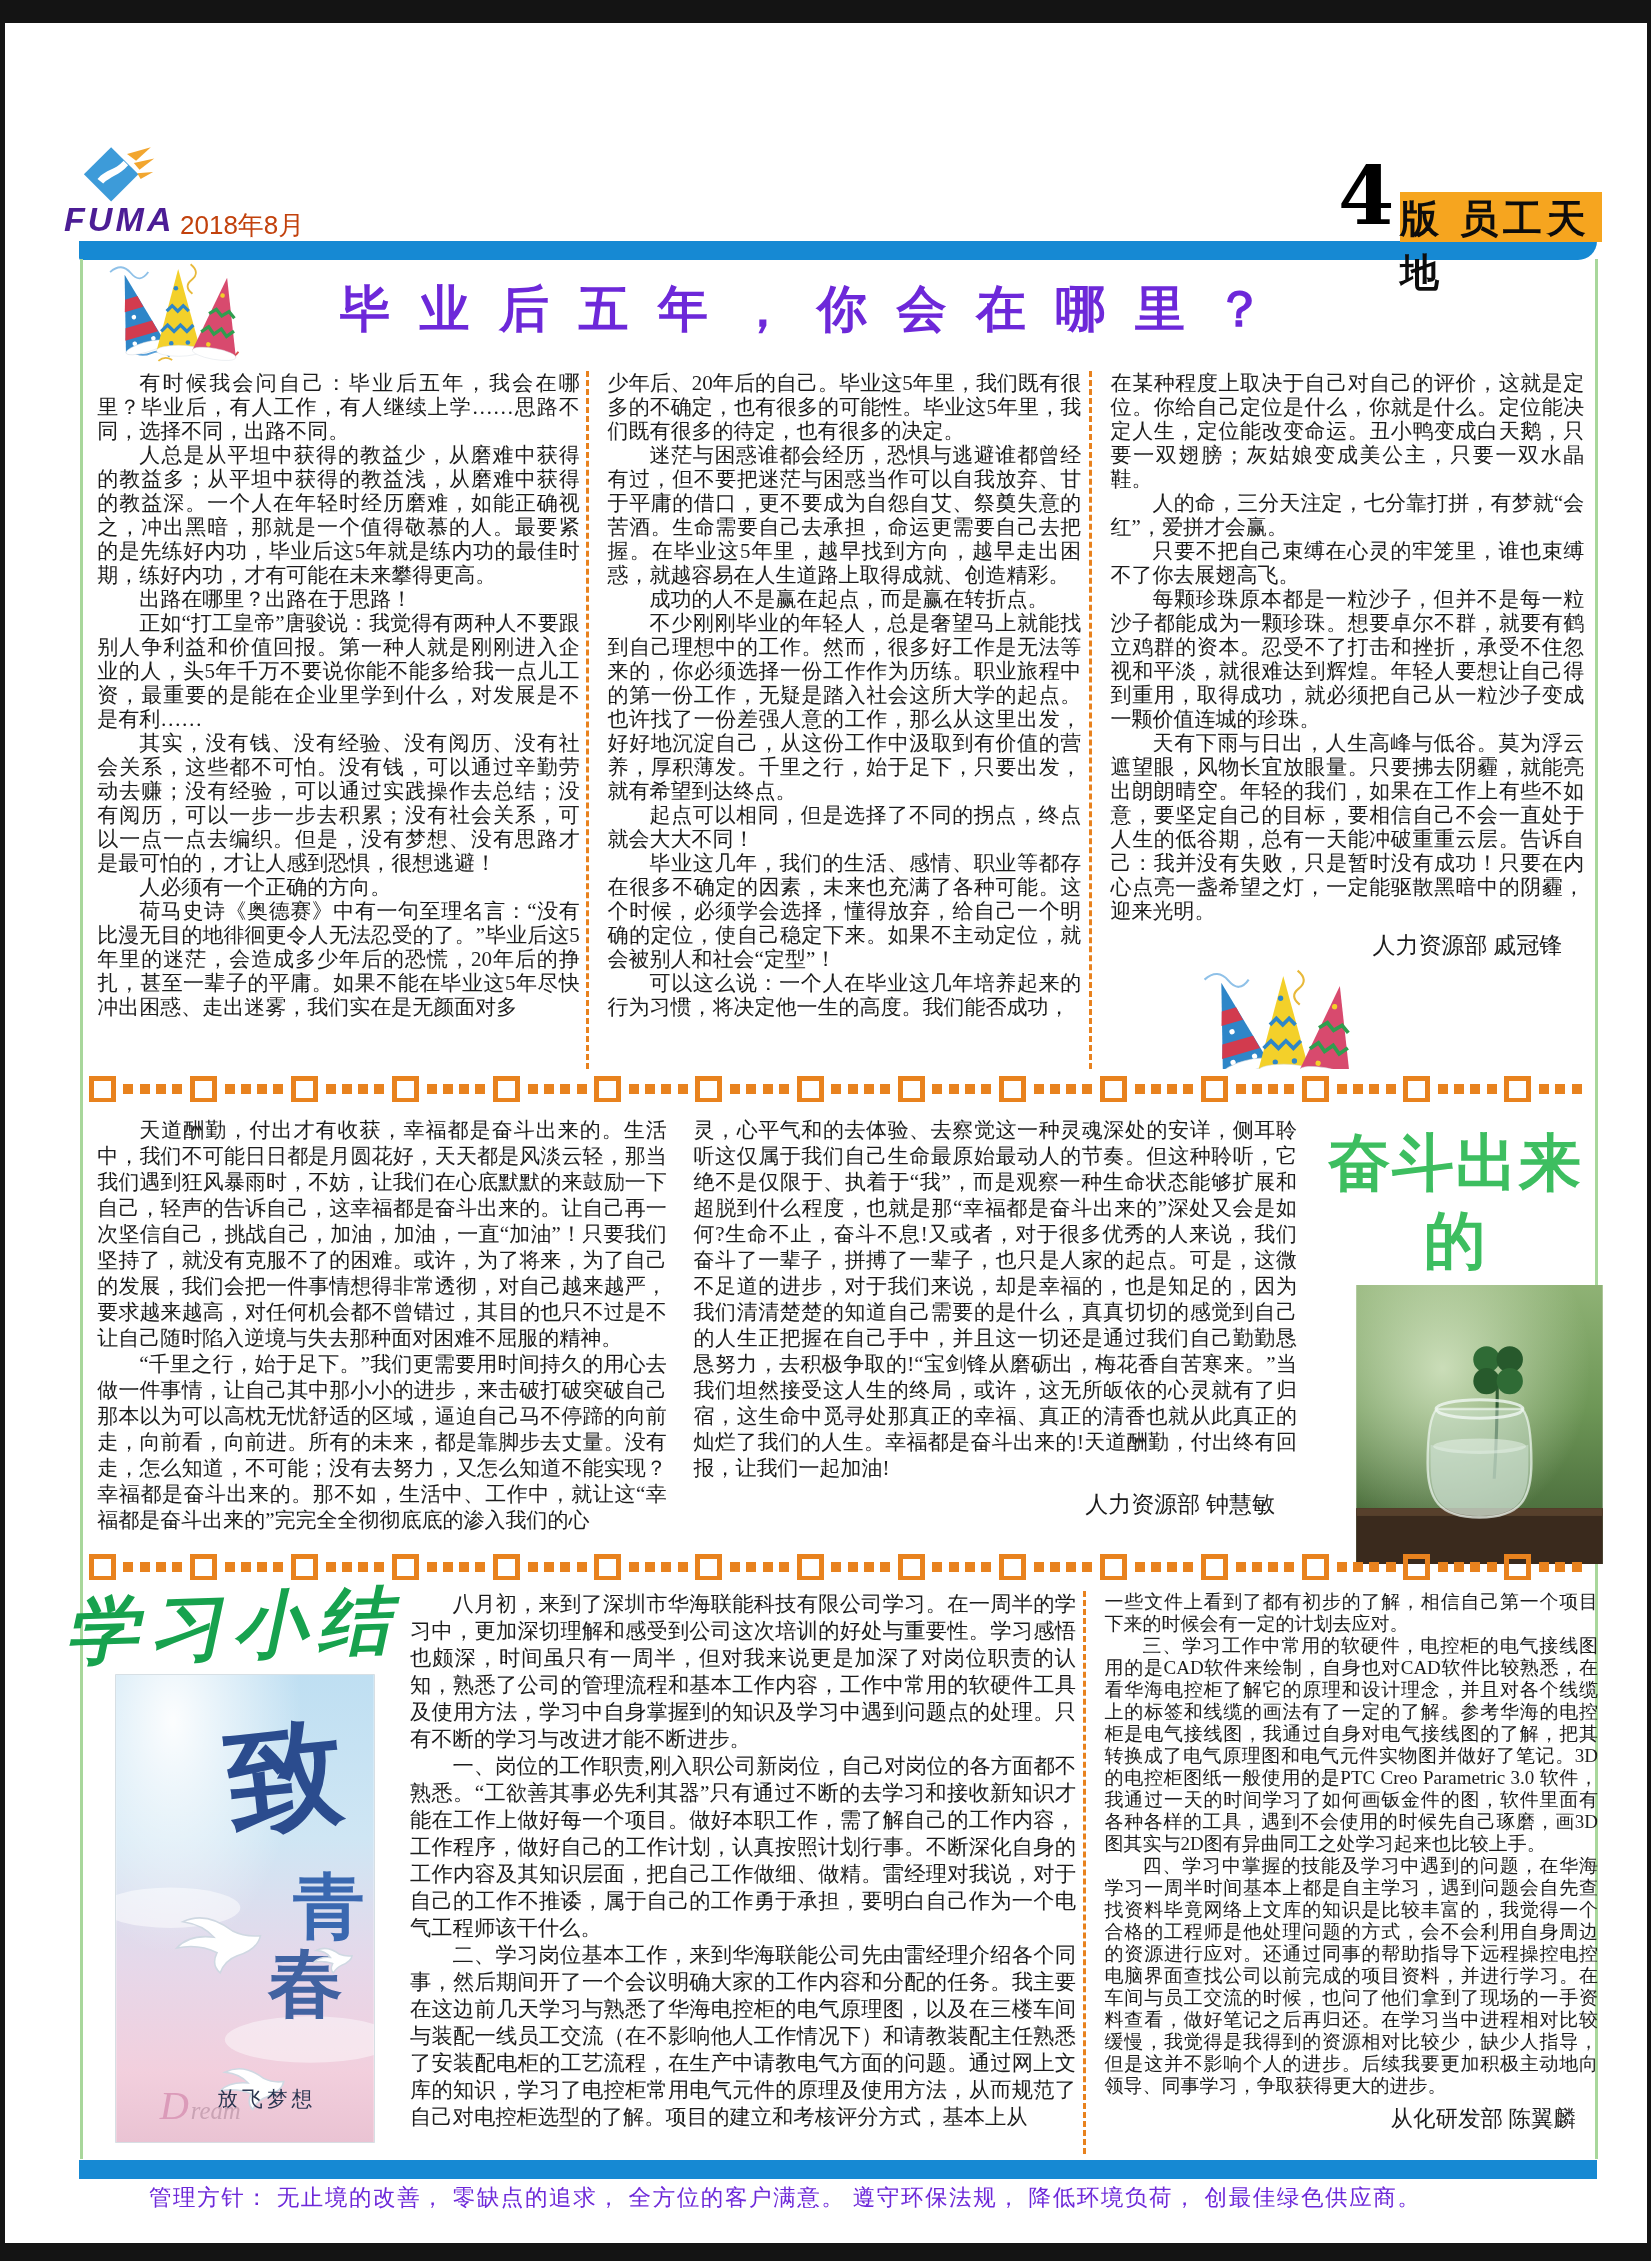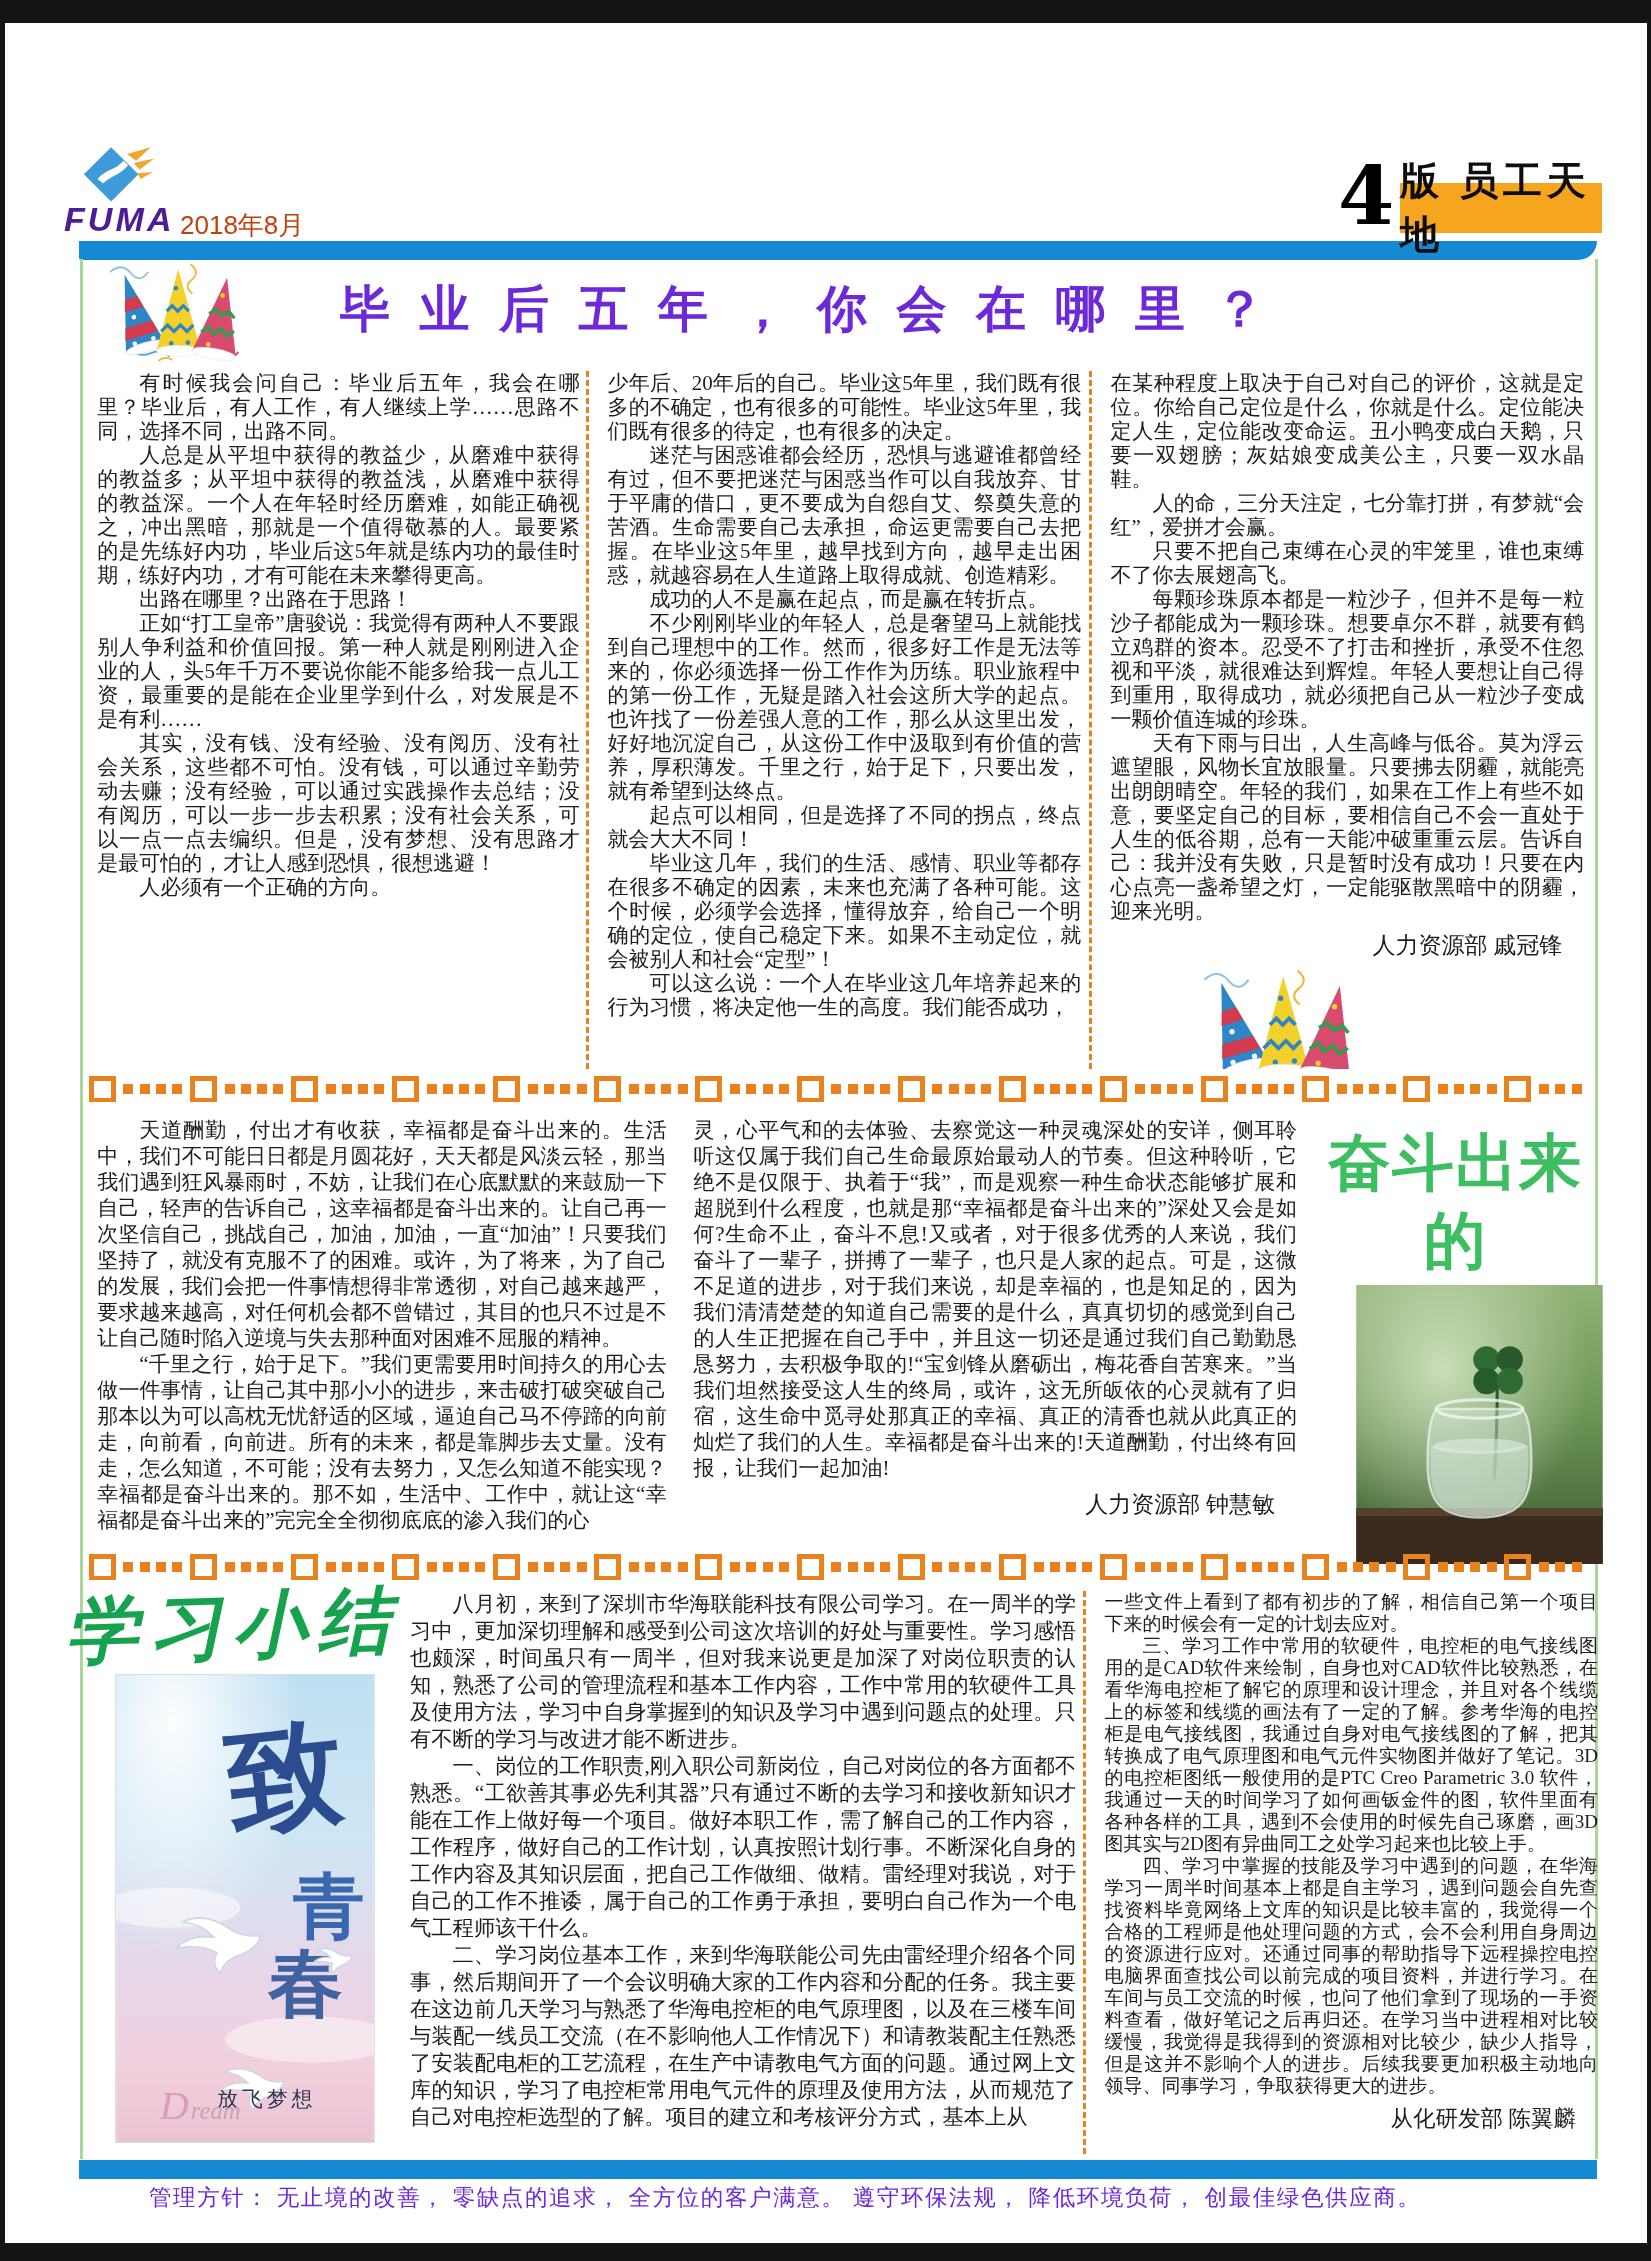--- a/index.html
+++ b/index.html
@@ -15,21 +15,21 @@
   #band-bottom{left:79px;top:2160px;width:1518px;height:18.6px;background:#1689D3;}
   #frame-left{left:80px;top:259px;width:3.1px;height:1900px;background:#A8D79B;}
   #frame-right{left:1595px;top:259px;width:3.1px;height:1900px;background:#A8D79B;}
   
   #logo{left:68px;top:146px;width:101px;height:59px;}
   #fuma-text{left:64px;top:200px;font-family:"Liberation Sans",sans-serif;font-weight:bold;font-style:italic;
              font-size:34px;color:#4c1d95;letter-spacing:3.1px;}
   #date{left:180px;top:208px;font-size:26px;font-family:"Liberation Sans",sans-serif;color:#c2410c;}
   #page-num{left:1338px;top:155px;font-family:"DejaVu Serif","Liberation Serif",serif;font-weight:bold;
             font-size:81px;line-height:81px;color:#000;}
-  #page-badge{left:1400px;top:183px;width:202px;height:50px;background:#F6A51F;display:flex;align-items:center;justify-content:center;}
+  #page-badge{left:1400px;top:192px;width:202px;height:50px;background:#F6A51F;display:flex;justify-content:center;}
   #page-badge span{font-size:39px;font-weight:bold;letter-spacing:4.7px;color:#0d0d0d;font-family:"Liberation Sans",sans-serif;}
   
   #title1{left:340px;top:270px;font-family:"Liberation Sans","DejaVu Sans",sans-serif;font-weight:bold;
           font-size:50px;line-height:78px;color:#6d28d9;letter-spacing:29.5px;white-space:nowrap;}
   #hats1{left:92px;top:256px;width:165px;height:115px;}
   #art1-cols{left:88px;top:371px;width:1501px;height:698px;display:flex;}
   .col{box-sizing:border-box;overflow:hidden;text-align:justify;}
   #art1-cols .col{font-size:21px;line-height:24px;}
   #a1c1{width:498px;padding:0 6.2px 0 9.3px;}
   #a1c2{width:503px;border-left:3.9px dashed #E8821E;padding:0 7.8px 0 18.6px;}
@@ -137,20 +137,21 @@
   <div class="abs" id="title1">毕业后五年，你会在哪里？</div>
 
   <div class="abs" id="art1-cols">
     <div class="col" id="a1c1">
         <p>有时候我会问自己：毕业后五年，我会在哪里？毕业后，有人工作，有人继续上学……思路不同，选择不同，出路不同。</p>
         <p>人总是从平坦中获得的教益少，从磨难中获得的教益多；从平坦中获得的教益浅，从磨难中获得的教益深。一个人在年轻时经历磨难，如能正确视之，冲出黑暗，那就是一个值得敬慕的人。最要紧的是先练好内功，毕业后这5年就是练内功的最佳时期，练好内功，才有可能在未来攀得更高。</p>
         <p>出路在哪里？出路在于思路！</p>
         <p>正如“打工皇帝”唐骏说：我觉得有两种人不要跟别人争利益和价值回报。第一种人就是刚刚进入企业的人，头5年千万不要说你能不能多给我一点儿工资，最重要的是能在企业里学到什么，对发展是不是有利……</p>
         <p>其实，没有钱、没有经验、没有阅历、没有社会关系，这些都不可怕。没有钱，可以通过辛勤劳动去赚；没有经验，可以通过实践操作去总结；没有阅历，可以一步一步去积累；没有社会关系，可以一点一点去编织。但是，没有梦想、没有思路才是最可怕的，才让人感到恐惧，很想逃避！</p>
         <p>人必须有一个正确的方向。</p>
+        <p>荷马史诗《奥德赛》中有一句至理名言：“没有比漫无目的地徘徊更令人无法忍受的了。”毕业后这5年里的迷茫，会造成多少年后的恐慌，20年后的挣扎，甚至一辈子的平庸。如果不能在毕业这5年尽快冲出困惑、走出迷雾，我们实在是无颜面对多</p>
       </div>
     <div class="col" id="a1c2">
         <p class="cont">少年后、20年后的自己。毕业这5年里，我们既有很多的不确定，也有很多的可能性。毕业这5年里，我们既有很多的待定，也有很多的决定。</p>
         <p>迷茫与困惑谁都会经历，恐惧与逃避谁都曾经有过，但不要把迷茫与困惑当作可以自我放弃、甘于平庸的借口，更不要成为自怨自艾、祭奠失意的苦酒。生命需要自己去承担，命运更需要自己去把握。在毕业这5年里，越早找到方向，越早走出困惑，就越容易在人生道路上取得成就、创造精彩。</p>
         <p>成功的人不是赢在起点，而是赢在转折点。</p>
         <p>不少刚刚毕业的年轻人，总是奢望马上就能找到自己理想中的工作。然而，很多好工作是无法等来的，你必须选择一份工作作为历练。职业旅程中的第一份工作，无疑是踏入社会这所大学的起点。也许找了一份差强人意的工作，那么从这里出发，好好地沉淀自己，从这份工作中汲取到有价值的营养，厚积薄发。千里之行，始于足下，只要出发，就有希望到达终点。</p>
         <p>起点可以相同，但是选择了不同的拐点，终点就会大大不同！</p>
         <p>毕业这几年，我们的生活、感情、职业等都存在很多不确定的因素，未来也充满了各种可能。这个时候，必须学会选择，懂得放弃，给自己一个明确的定位，使自己稳定下来。如果不主动定位，就会被别人和社会“定型”！</p>
         <p>可以这么说：一个人在毕业这几年培养起来的行为习惯，将决定他一生的高度。我们能否成功，</p>
       </div>

